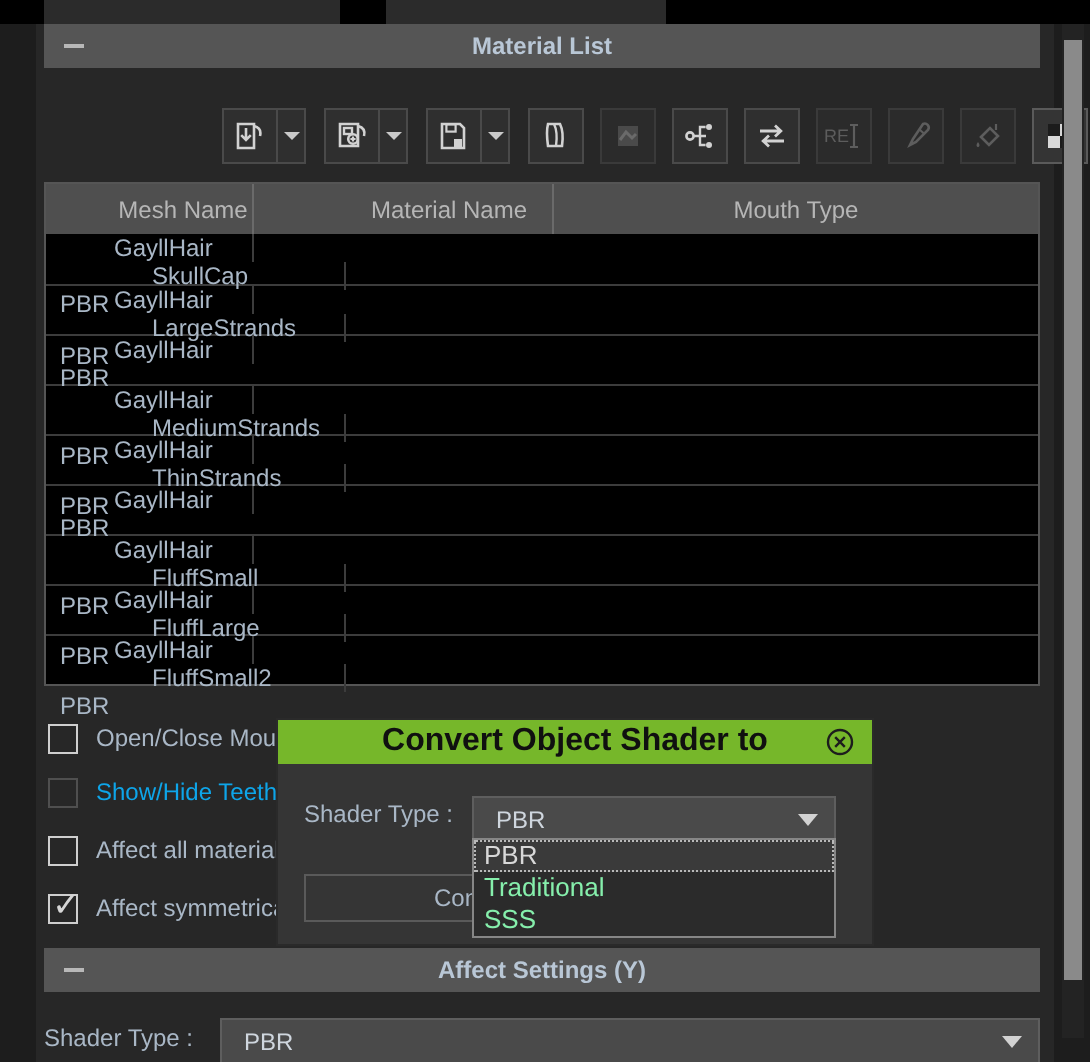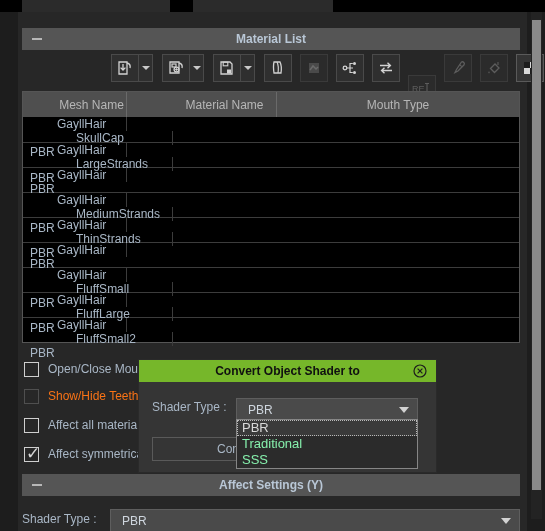--- a/index.html
+++ b/index.html
@@ -62,27 +62,27 @@
   
   .cbrow { position:absolute; left:24px; height:22px; display:flex; align-items:center; }
   .cbx { width:15px; height:15px; border:1px solid #cfcfcf; background:#272727;
          position:relative; flex:none; }
   .cbx.dis { border-color:#4f4f4f; }
   .cbx .tick {
     position:absolute; left:1px; top:-3px; width:16px; height:16px;
     color:#d6d6d6; font-size:17px; line-height:16px; font-family:"DejaVu Sans", sans-serif;
   }
   .cblabel { margin-left:9px; color:#a9b7c6; font-size:12px; white-space:nowrap; }
-  .cblabel.dis { color:#f97316; }
+  .cblabel.dis { color:#0ea5e9; }
 
   
   .dlg { position:absolute; left:139px; top:360px; width:297px; height:112px;
          background:#353535; box-shadow:0 0 0 1px #2a2a2a; }
   .dlg-title { position:absolute; left:0; top:0; width:297px; height:22px;
-    background:#76b72a; color:#101010; font-size:12px; font-weight:bold;
+    background:#76b72a; color:#101010; font-size:16px; font-weight:bold;
     display:flex; align-items:center; justify-content:center; }
   .dlg-close { position:absolute; right:8px; top:3px; width:16px; height:16px; }
   .dlg-label { position:absolute; left:13px; top:400px; color:#a9b7c6; font-size:12px; }
 
   .combo { position:absolute; border:1px solid #5e5e5e; background:#4a4a4a;
            height:23px; display:flex; align-items:center; }
   .combo .val { color:#cfd6de; font-size:12px; padding-left:11px; }
   .combo .car { position:absolute; right:8px; width:0;height:0;
            border-left:5px solid transparent;border-right:5px solid transparent;border-top:6px solid #d2d2d2; }
 
@@ -111,21 +111,21 @@
 
   <div class="tabstrip">
     <div class="tab-a"></div>
     <div class="tab-gap1"></div>
     <div class="tab-b"></div>
   </div>
 
   <div class="panel-left-edge"></div>
   <div class="panel-body"></div>
 
-  <div class="sec-header" style="left:22px; top:28px; width:498px;">
+  <div class="sec-header" style="left:22px; top:12px; width:498px;">
     <span class="sec-minus"></span>
     <span>Material List</span>
   </div>
 
   <div class="toolbar">
 
     <div class="tbtn" style="left:6px;">
       <svg width="18" height="18" viewBox="0 0 18 18">
         <path d="M3 3 h8 v12 h-8 z" fill="none" stroke="#d2d2d2" stroke-width="1.3"></path>
         <path d="M7 5 v6 M4.6 8.6 L7 11 L9.4 8.6" fill="none" stroke="#d2d2d2" stroke-width="1.3"></path>
@@ -183,21 +183,21 @@
       </svg>
     </div>
 
     <div class="tbtn" style="left:267px;">
       <svg width="18" height="18" viewBox="0 0 18 18">
         <path d="M3 6.5 h10 M10.5 3.8 L13.4 6.5 L10.5 9.2" fill="none" stroke="#d2d2d2" stroke-width="1.4"></path>
         <path d="M15 11.5 h-10 M7.5 8.8 L4.6 11.5 L7.5 14.2" fill="none" stroke="#d2d2d2" stroke-width="1.4"></path>
       </svg>
     </div>
 
-    <div class="tbtn dis" style="left:303px;margin-top:21px;">
+    <div class="tbtn dis" style="left:303px;">
       <svg width="22" height="18" viewBox="0 0 22 18">
         <text x="1" y="12" font-family="Liberation Sans, sans-serif" font-size="9" fill="#5d5d5d">RE</text>
         <path d="M16 3.5 v11 M14 3.5 h4 M14 14.5 h4" stroke="#5d5d5d" stroke-width="1.1" fill="none"></path>
       </svg>
     </div>
 
     <div class="tbtn dis" style="left:339px;">
       <svg width="18" height="18" viewBox="0 0 18 18">
         <path d="M12.5 3 a2 2 0 0 1 2.6 2.8 L9 12 L6 13.5 L7.5 10.5 z" fill="none" stroke="#5d5d5d" stroke-width="1.3"></path>
         <path d="M10.5 5.5 L12.8 7.6" stroke="#5d5d5d" stroke-width="1.1"></path>

